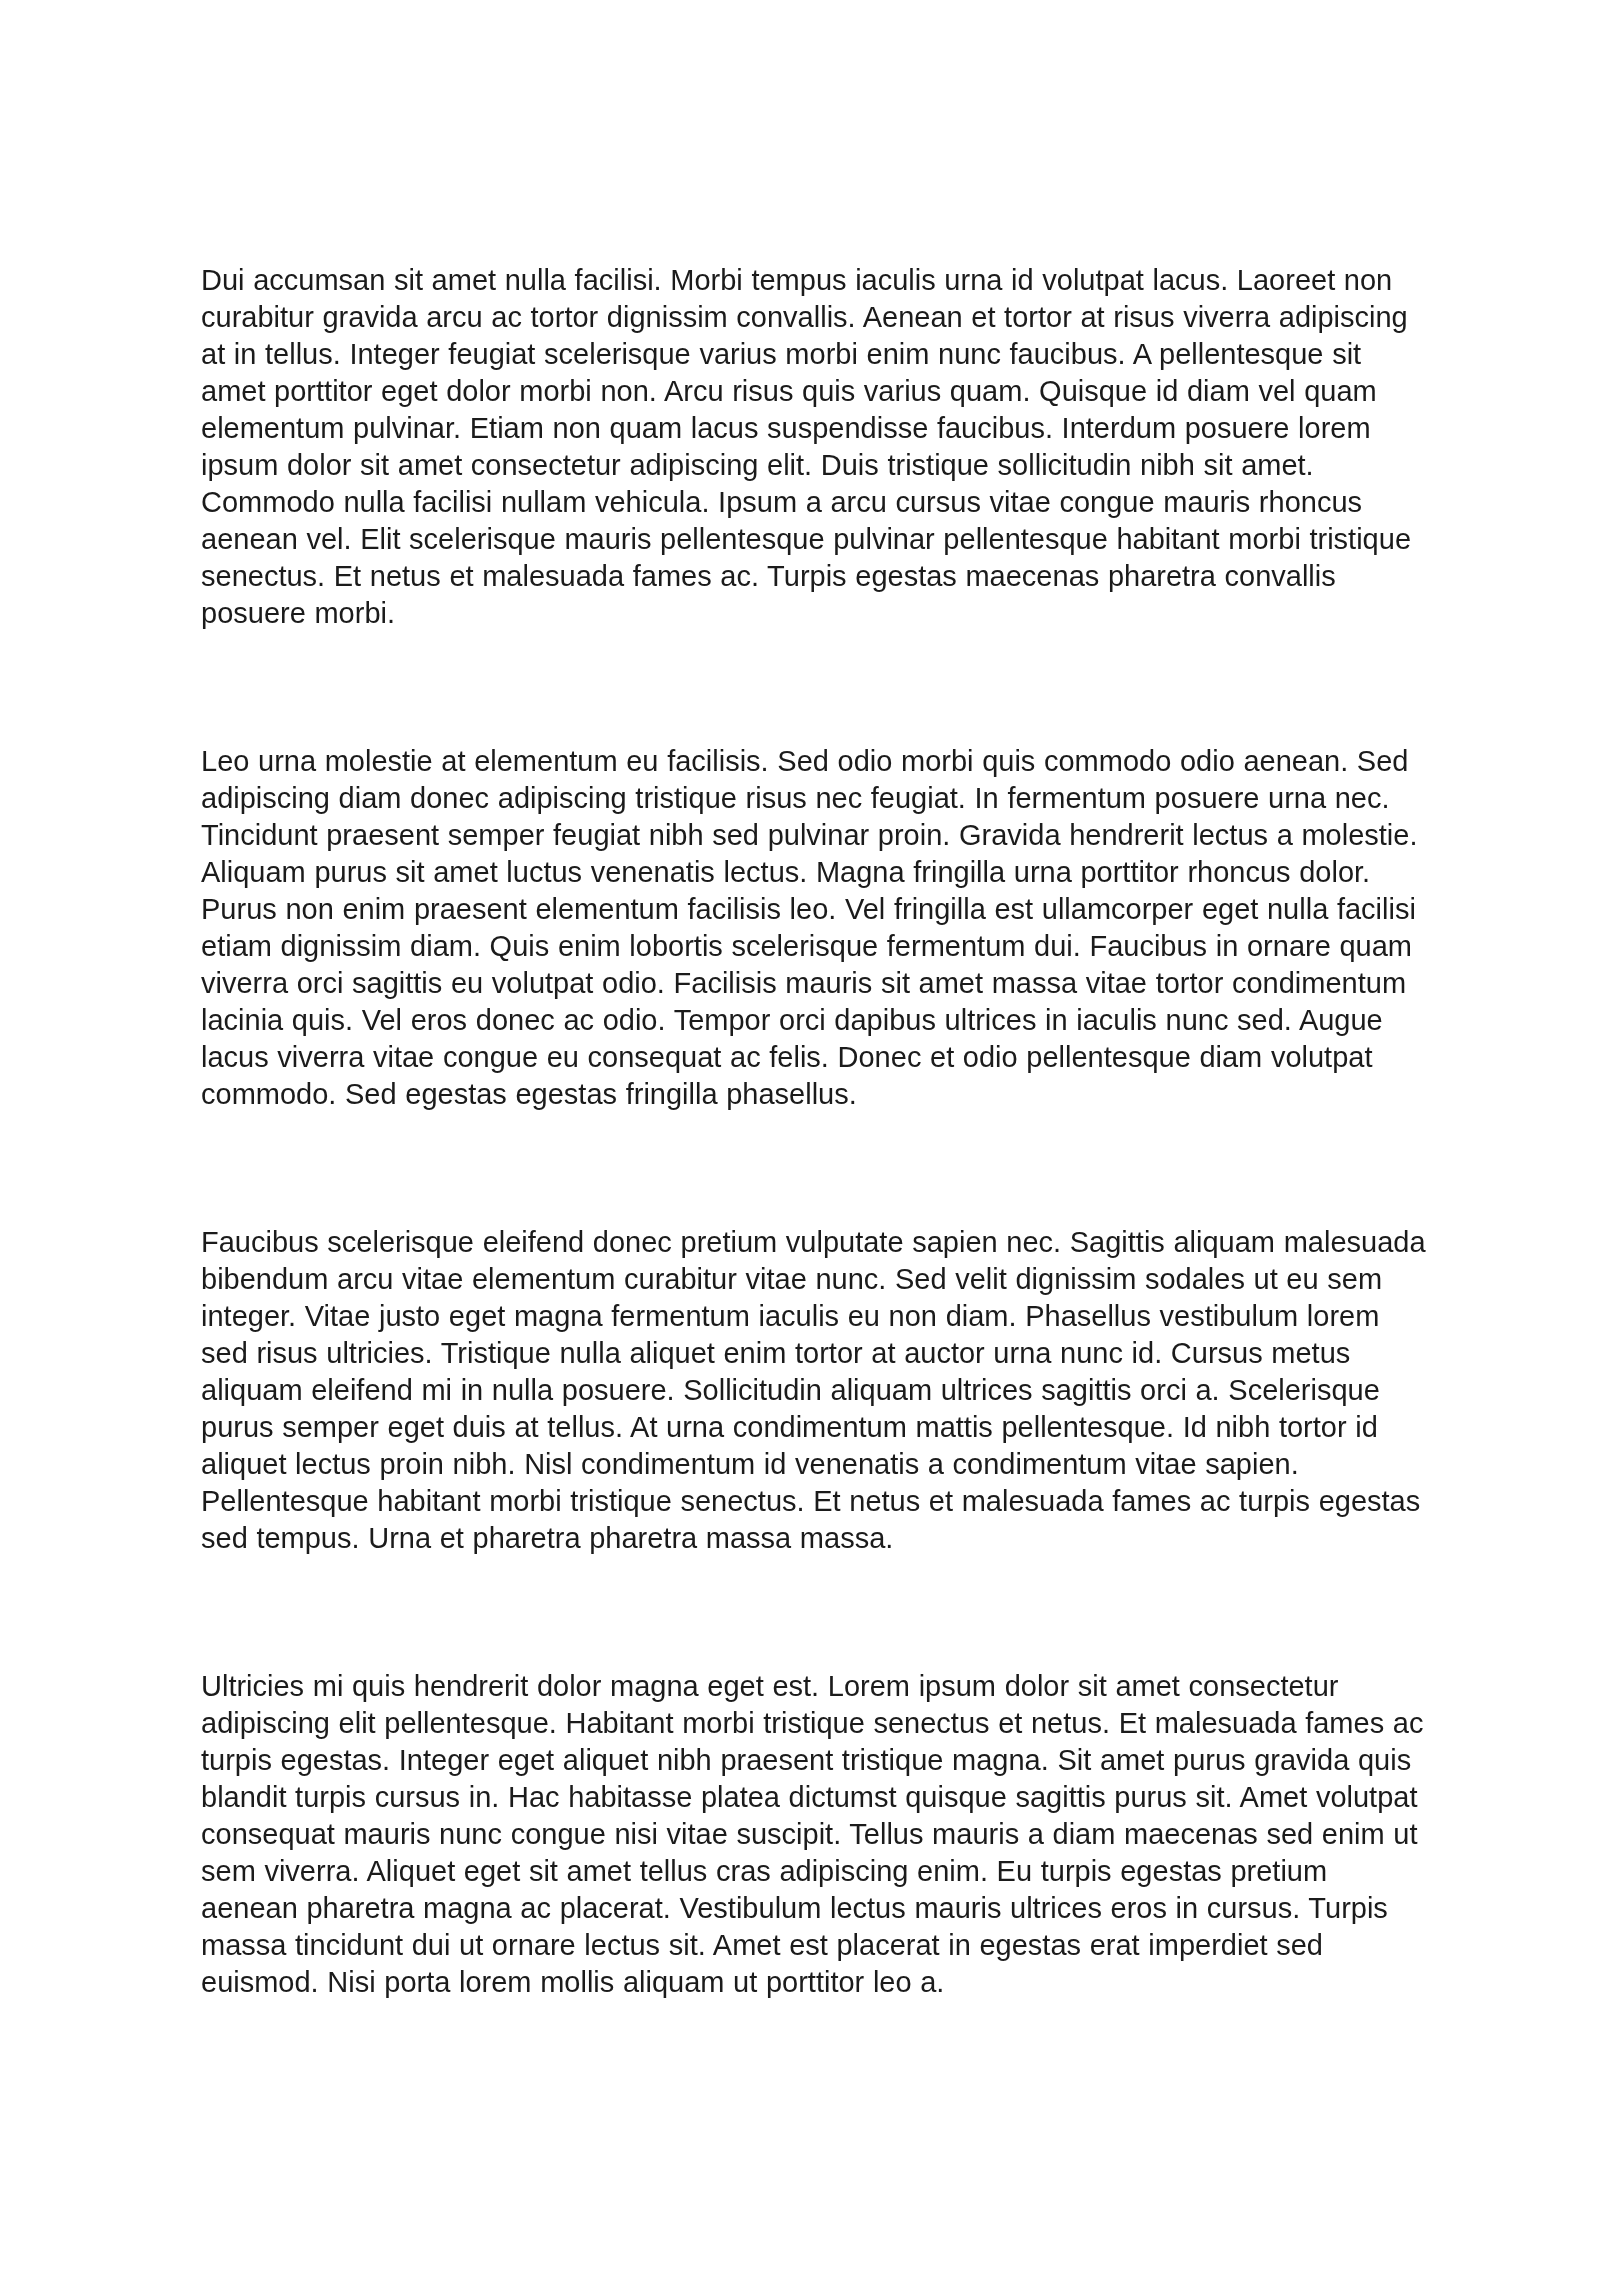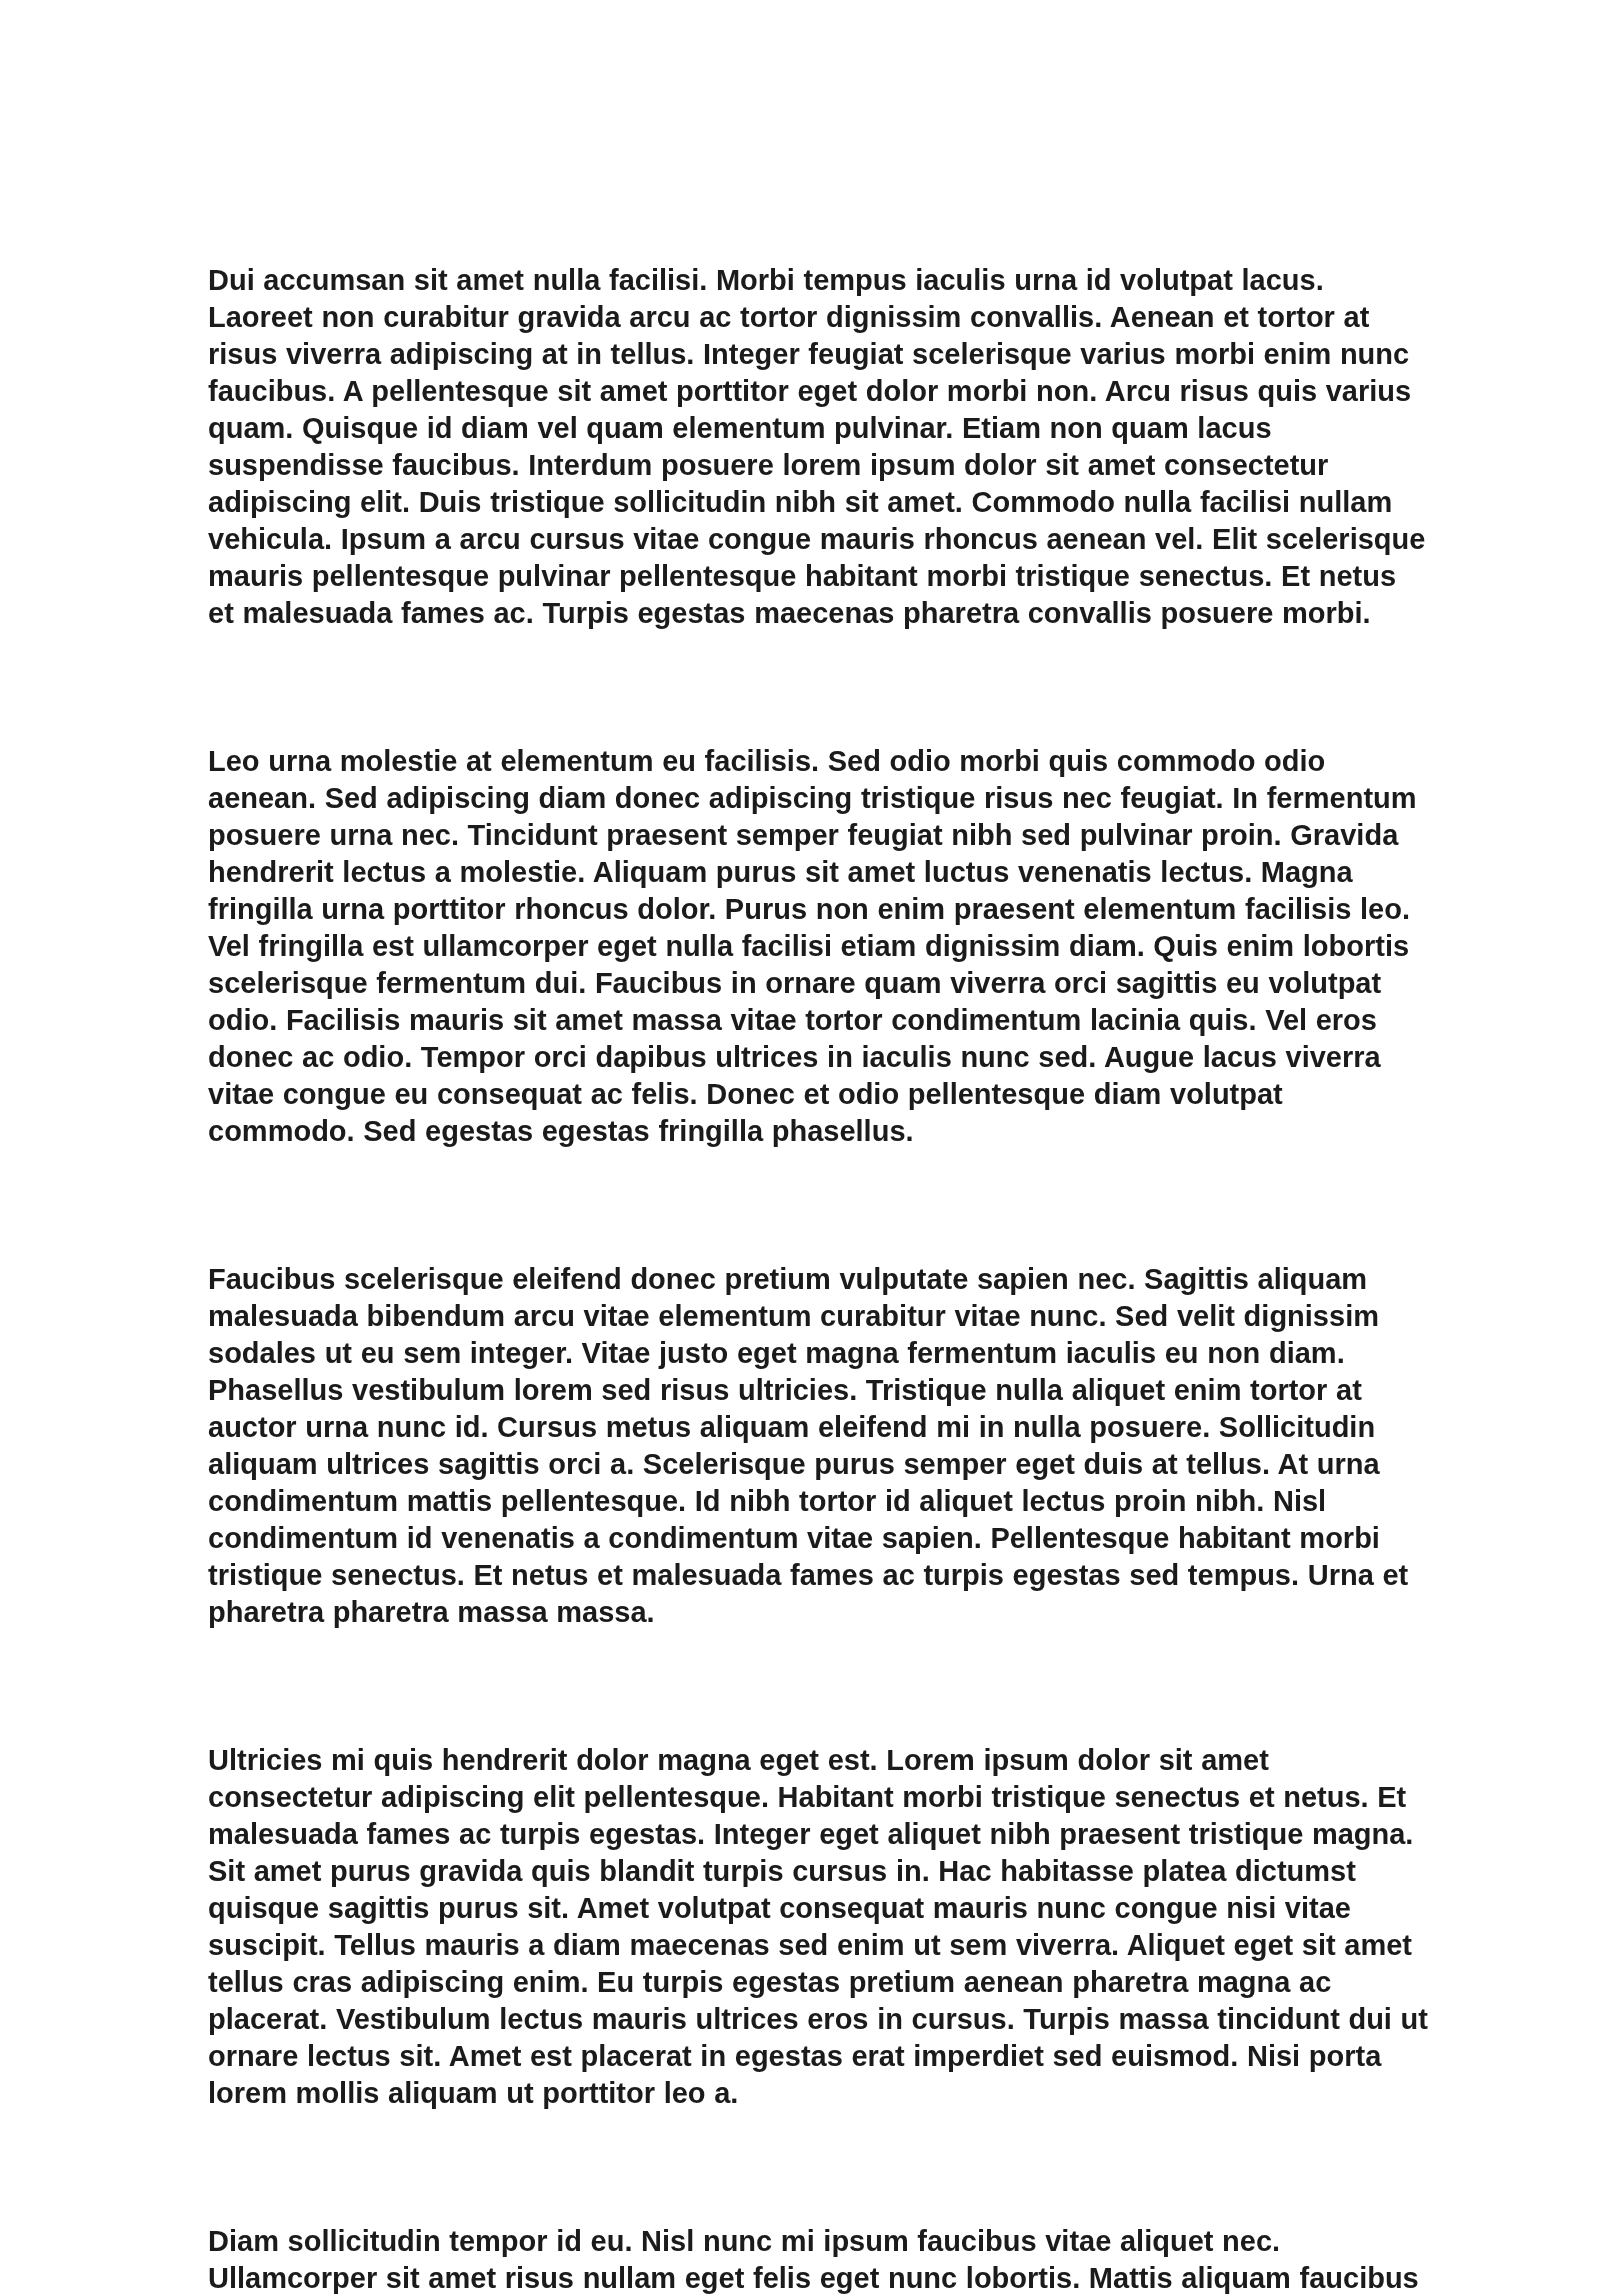--- a/index.html
+++ b/index.html
@@ -15,32 +15,31 @@
     box-sizing: border-box;
     padding: 262px 193px 0 201px;
     overflow: hidden;
     font-family: "Liberation Sans", sans-serif;
     font-size: 29px;
     line-height: 37px;
     color: #1b1b1b;
     text-align: left;
   }
   .page p {
-    margin: 0 0 111px 7px;
-    font-weight: 700;
+    margin: 0 0 111px 0;
+    font-weight: 400;
     letter-spacing: 0;
     word-spacing: 0.02em;
   }
   .page p:last-child {
     margin-bottom: 0;
   }
 </style>
 </head>
 <body>
 
 <div class="page">
   <p>Dui accumsan sit amet nulla facilisi. Morbi tempus iaculis urna id volutpat lacus. Laoreet non curabitur gravida arcu ac tortor dignissim convallis. Aenean et tortor at risus viverra adipiscing at in tellus. Integer feugiat scelerisque varius morbi enim nunc faucibus. A pellentesque sit amet porttitor eget dolor morbi non. Arcu risus quis varius quam. Quisque id diam vel quam elementum pulvinar. Etiam non quam lacus suspendisse faucibus. Interdum posuere lorem ipsum dolor sit amet consectetur adipiscing elit. Duis tristique sollicitudin nibh sit amet. Commodo nulla facilisi nullam vehicula. Ipsum a arcu cursus vitae congue mauris rhoncus aenean vel. Elit scelerisque mauris pellentesque pulvinar pellentesque habitant morbi tristique senectus. Et netus et malesuada fames ac. Turpis egestas maecenas pharetra convallis posuere morbi.</p>
   <p>Leo urna molestie at elementum eu facilisis. Sed odio morbi quis commodo odio aenean. Sed adipiscing diam donec adipiscing tristique risus nec feugiat. In fermentum posuere urna nec. Tincidunt praesent semper feugiat nibh sed pulvinar proin. Gravida hendrerit lectus a molestie. Aliquam purus sit amet luctus venenatis lectus. Magna fringilla urna porttitor rhoncus dolor. Purus non enim praesent elementum facilisis leo. Vel fringilla est ullamcorper eget nulla facilisi etiam dignissim diam. Quis enim lobortis scelerisque fermentum dui. Faucibus in ornare quam viverra orci sagittis eu volutpat odio. Facilisis mauris sit amet massa vitae tortor condimentum lacinia quis. Vel eros donec ac odio. Tempor orci dapibus ultrices in iaculis nunc sed. Augue lacus viverra vitae congue eu consequat ac felis. Donec et odio pellentesque diam volutpat commodo. Sed egestas egestas fringilla phasellus.</p>
   <p>Faucibus scelerisque eleifend donec pretium vulputate sapien nec. Sagittis aliquam malesuada bibendum arcu vitae elementum curabitur vitae nunc. Sed velit dignissim sodales ut eu sem integer. Vitae justo eget magna fermentum iaculis eu non diam. Phasellus vestibulum lorem sed risus ultricies. Tristique nulla aliquet enim tortor at auctor urna nunc id. Cursus metus aliquam eleifend mi in nulla posuere. Sollicitudin aliquam ultrices sagittis orci a. Scelerisque purus semper eget duis at tellus. At urna condimentum mattis pellentesque. Id nibh tortor id aliquet lectus proin nibh. Nisl condimentum id venenatis a condimentum vitae sapien. Pellentesque habitant morbi tristique senectus. Et netus et malesuada fames ac turpis egestas sed tempus. Urna et pharetra pharetra massa massa.</p>
   <p>Ultricies mi quis hendrerit dolor magna eget est. Lorem ipsum dolor sit amet consectetur adipiscing elit pellentesque. Habitant morbi tristique senectus et netus. Et malesuada fames ac turpis egestas. Integer eget aliquet nibh praesent tristique magna. Sit amet purus gravida quis blandit turpis cursus in. Hac habitasse platea dictumst quisque sagittis purus sit. Amet volutpat consequat mauris nunc congue nisi vitae suscipit. Tellus mauris a diam maecenas sed enim ut sem viverra. Aliquet eget sit amet tellus cras adipiscing enim. Eu turpis egestas pretium aenean pharetra magna ac placerat. Vestibulum lectus mauris ultrices eros in cursus. Turpis massa tincidunt dui ut ornare lectus sit. Amet est placerat in egestas erat imperdiet sed euismod. Nisi porta lorem mollis aliquam ut porttitor leo a.</p>
-  <p>Diam sollicitudin tempor id eu. Nisl nunc mi ipsum faucibus vitae aliquet nec. Ullamcorper sit amet risus nullam eget felis eget nunc lobortis. Mattis aliquam faucibus purus in massa tempor nec feugiat</p>
 </div>
 
 
 </body></html>

